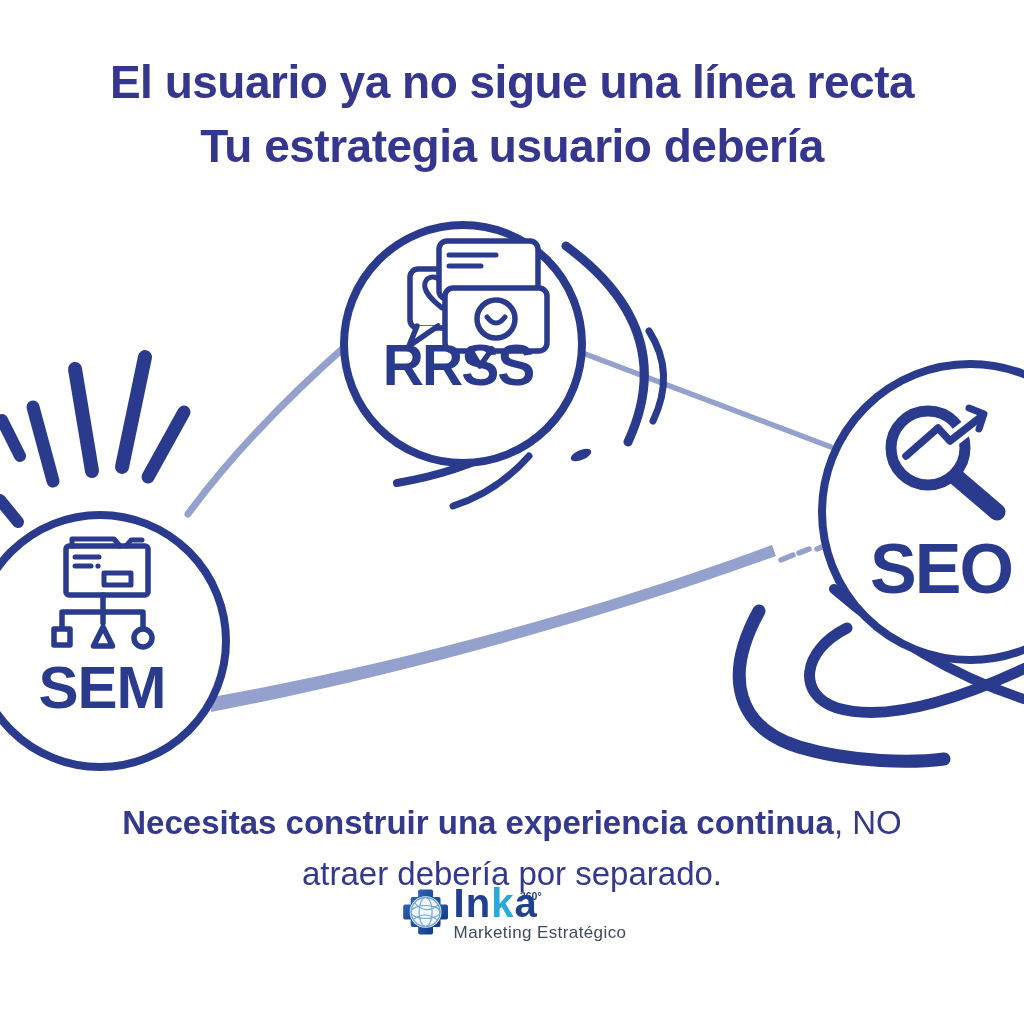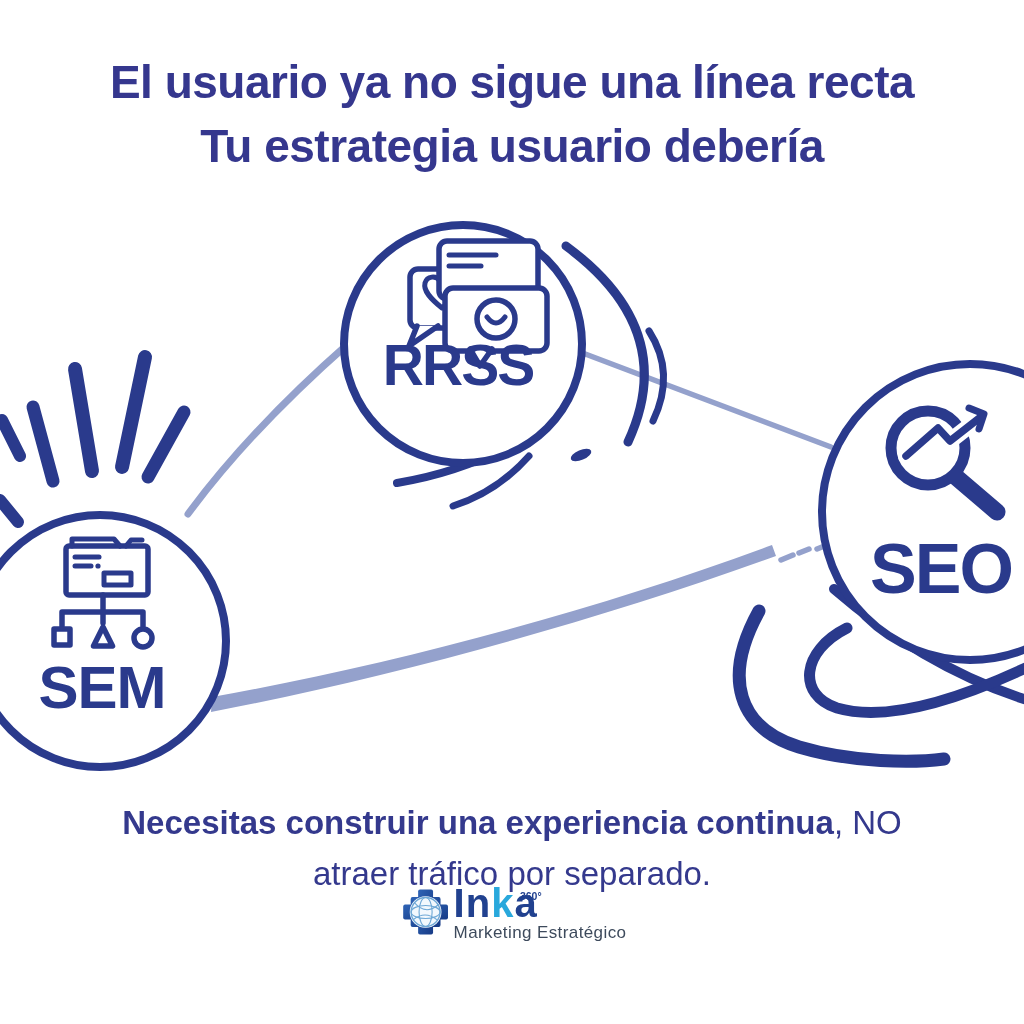--- a/index.html
+++ b/index.html
@@ -135,21 +135,21 @@
     </g>
   </svg>
 
   <div class="title">
     <div>El usuario ya no sigue una línea recta</div>
     <div>Tu estrategia usuario debería</div>
   </div>
 
   <div class="message">
     <div><b>Necesitas construir una experiencia continua</b><span>, NO</span></div>
-    <div>atraer tráfico por separado.</div>
+    <div>atraer debería por separado.</div>
   </div>
 
   <div class="logo">
     <svg width="56" height="56" viewBox="0 0 60 60">
       <defs>
         <linearGradient id="crossGrad" x1="0" y1="0" x2="1" y2="1">
           <stop offset="0" stop-color="#2E63B5"></stop>
           <stop offset="1" stop-color="#173B86"></stop>
         </linearGradient>
       </defs>

